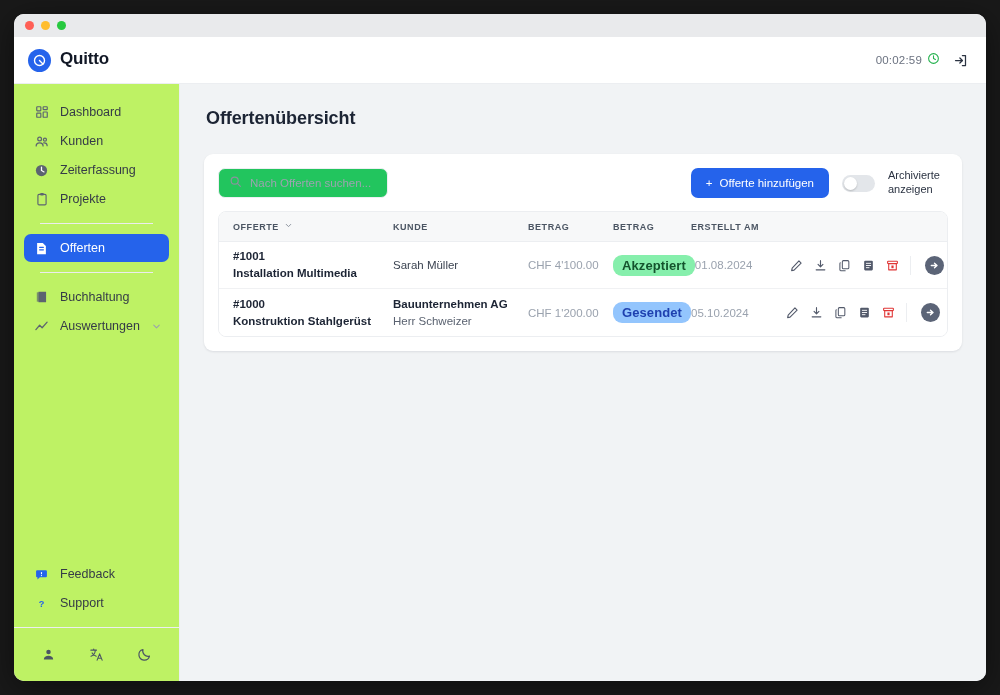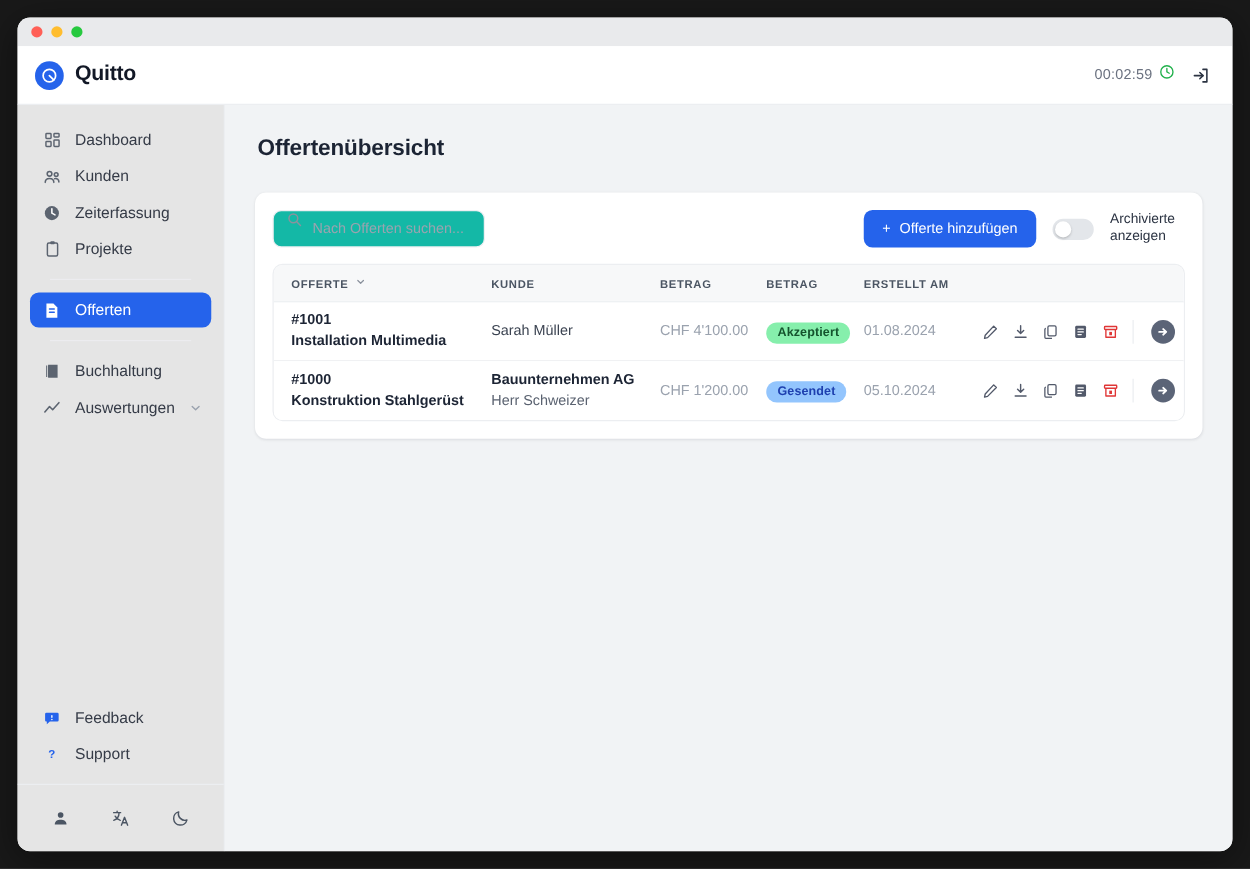--- a/index.html
+++ b/index.html
@@ -57,21 +57,21 @@
   .timer { font-size: 11.5px; color: #6b7280; letter-spacing: 0.2px; }
   .timerwrap { display: flex; align-items: center; gap: 5px; }
   .icon-btn { display: flex; align-items: center; justify-content: center; cursor: pointer; }
 
   
   .body { flex: 1 1 auto; display: flex; min-height: 0; }
 
   
   .sidebar {
     width: 166px; flex: 0 0 166px;
-    background: #e5e5e5;
+    background: #bef264;
     border-right: 1px solid #eceef1;
     display: flex; flex-direction: column;
     padding-top: 14px;
   }
   .navlist { display: flex; flex-direction: column; gap: 1px; padding: 0 10px; }
   .navitem {
     display: flex; align-items: center; gap: 11px;
     height: 28px; padding: 0 10px; border-radius: 7px;
     font-size: 12.5px; color: #353b47; cursor: pointer;
   }
@@ -93,22 +93,22 @@
   .main { flex: 1 1 auto; background: #f1f3f5; padding: 24px 24px 0 24px; overflow: hidden; }
   .pagetitle { font-size: 18px; font-weight: bold; color: #1c2434; margin: 0 0 25px 2px; letter-spacing: -0.1px;}
 
   .card {
     background: #ffffff; border-radius: 9px;
     box-shadow: 0 1px 3px rgba(16,24,40,0.06), 0 1px 2px rgba(16,24,40,0.04);
     padding: 14px 14px 14px 14px;
   }
   .toolbar { display: flex; align-items: center; justify-content: space-between; margin-bottom: 13px; }
   .searchbox {
-    width: 170px; height: 30px; background: #14b8a6; border: 1px solid #edeff2;
-    border-radius: 7px; display: flex; gap: 8px; padding: 0 10px;
+    width: 170px; height: 30px; background: #22c55e; border: 1px solid #edeff2;
+    border-radius: 7px; display: flex; align-items: center; gap: 8px; padding: 0 10px;
   }
   .searchbox input {
     border: none; outline: none; background: transparent;
     font-family: "Liberation Sans", sans-serif; font-size: 11.5px; color: #4b5563; width: 100%;
   }
   .searchbox input::placeholder { color: #9ba3af; }
   .toolright { display: flex; align-items: center; gap: 13px; }
   .addbtn {
     background: #2563eb; color: #fff; border: none; border-radius: 7px;
     height: 30px; padding: 0 15px; font-size: 11.5px;
@@ -142,21 +142,21 @@
     display: flex; align-items: center; min-height: 47px; padding: 0 0 0 14px;
     border-bottom: 1px solid #f0f1f3; background: #fff;
   }
   .trow:last-child { border-bottom: none; }
   .cellstrong { font-size: 11.5px; font-weight: bold; color: #1c2434; line-height: 1.45; }
   .cellsub { font-size: 11.5px; color: #5a6270; line-height: 1.45; }
   .cellmuted { font-size: 11.5px; color: #9aa2ae; }
   .cellplain { font-size: 11.5px; color: #3b4351; }
 
   .badge {
-    display: inline-block; font-size: 10px; font-weight: bold;
+    display: inline-block; font-size: 13px; font-weight: bold;
     padding: 3px 9px; border-radius: 9px; letter-spacing: 0.1px;
   }
   .badge.accepted { background: #86efac; color: #14532d; }
   .badge.sent { background: #93c5fd; color: #1e40af; }
 
   .actions { display: flex; align-items: center; gap: 11px; color: #52596a; padding-right: 11px;}
   .actions .act { cursor: pointer; display: flex; }
   .actions .act.danger { color: #e03636; }
   .divcell { border-left: 1px solid #eceef1; padding: 0 13px 0 14px; display: flex; align-items: center; align-self: stretch; }
   .circlebtn {

